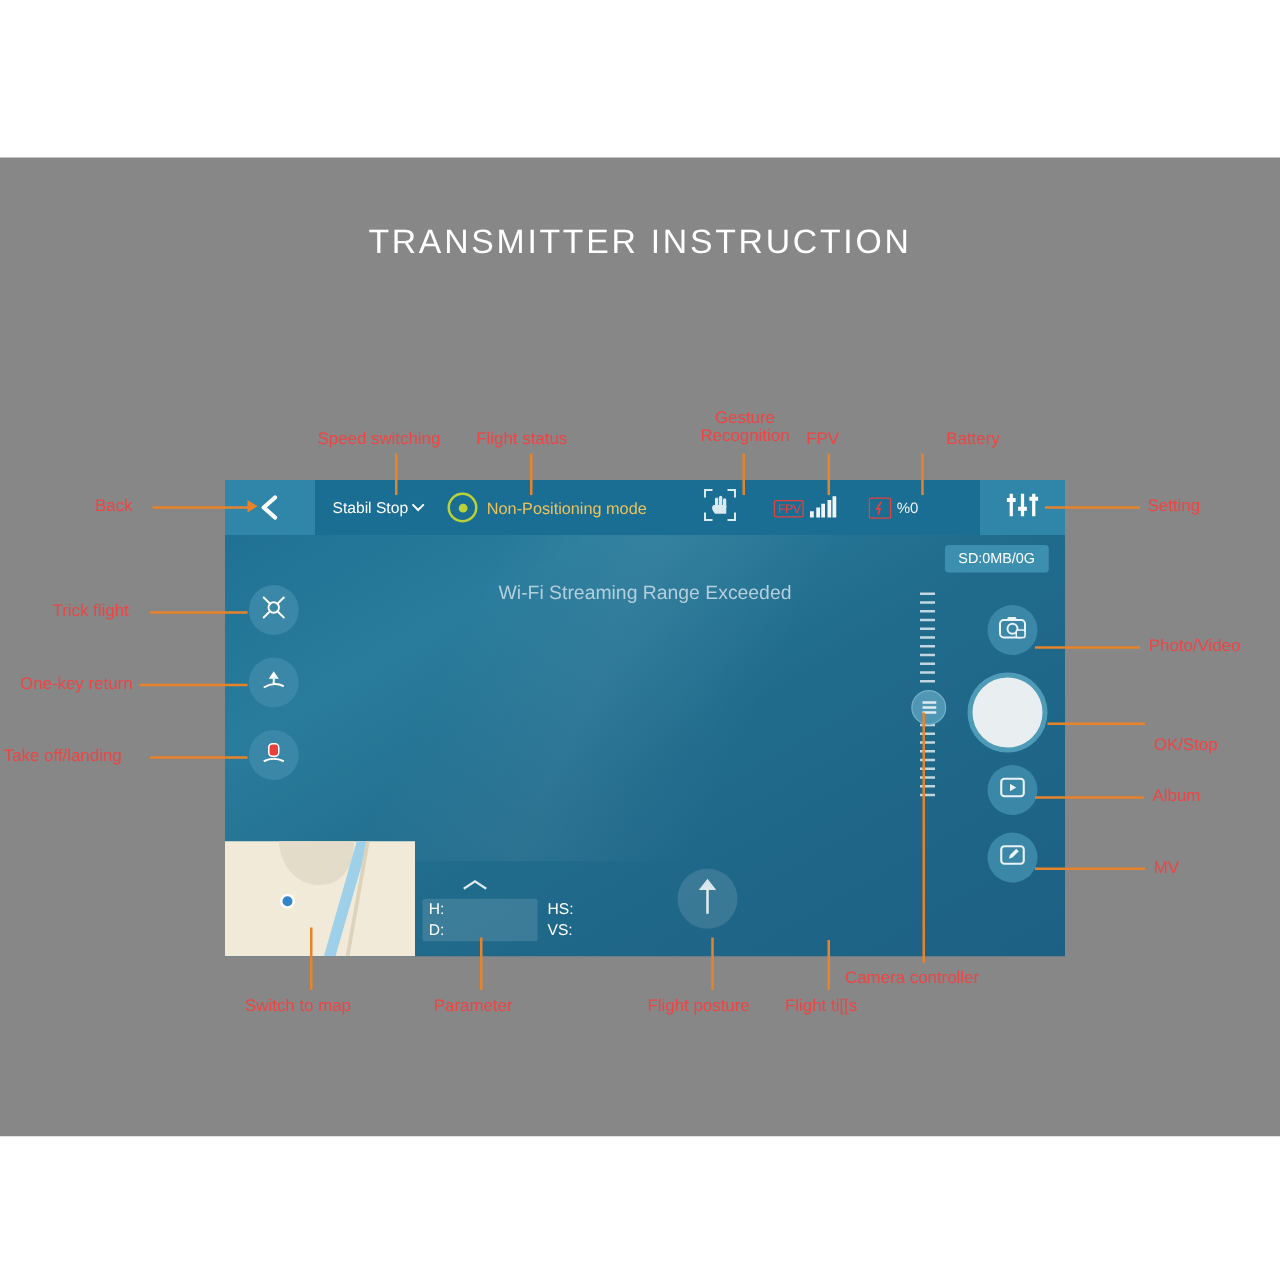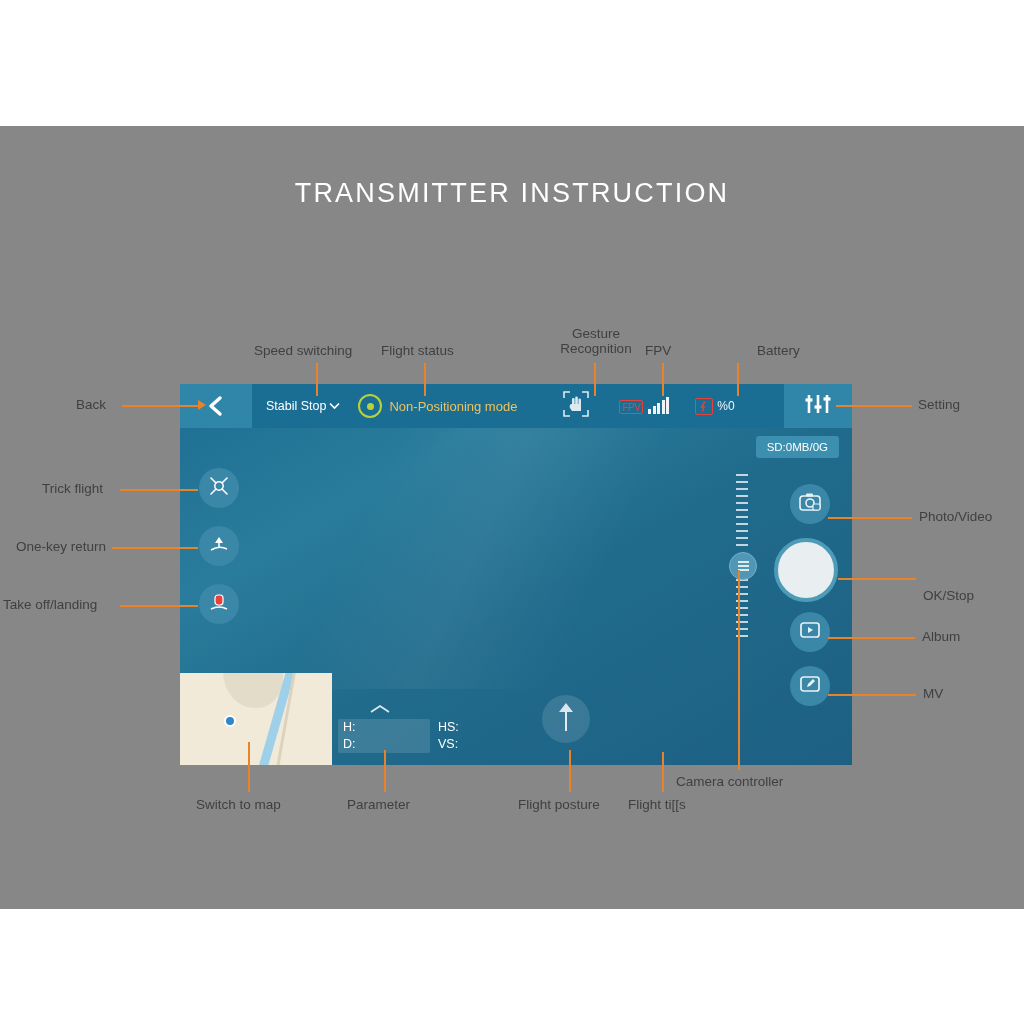--- a/index.html
+++ b/index.html
@@ -366,21 +366,21 @@
     color: #cfe2ec;
     font-size: 12.5px;
     text-align: right;
     white-space: nowrap;
     overflow: hidden;
   }
 
   
   .callout {
     position: absolute;
-    color: #404040;
+    color: #ef4444;
     font-size: 13.5px;
     white-space: nowrap;
   }
   .callout.center { text-align: center; }
   .line {
     position: absolute;
     background: #e8832a;
   }
   .hline { height: 1.6px; }
   .vline { width: 1.6px; }
@@ -481,20 +481,21 @@
               <line x1="10.5" y1="14" x2="17.5" y2="14"></line>
               <line x1="19.5" y1="6" x2="26.5" y2="6"></line>
           </g>
         </svg>
       </span>
     </div>
   </div>
 
   <div id="sd-chip">SD:0MB/0G</div>
 
+  <div id="warning-text">Wi-Fi Streaming Range Exceeded</div>
 
 
   <div class="lbtn" id="lbtn-trick">
     <span>
       <svg width="22" height="22" viewBox="0 0 22 22">
         <circle cx="11" cy="11" r="4.2" fill="none" stroke="#ffffff" stroke-width="1.5"></circle>
         <g stroke="#ffffff" stroke-width="1.6" stroke-linecap="round">
           <line x1="3" y1="3" x2="8" y2="8"></line>
             <line x1="19" y1="3" x2="14" y2="8"></line>
           <line x1="3" y1="19" x2="8" y2="14"></line>

